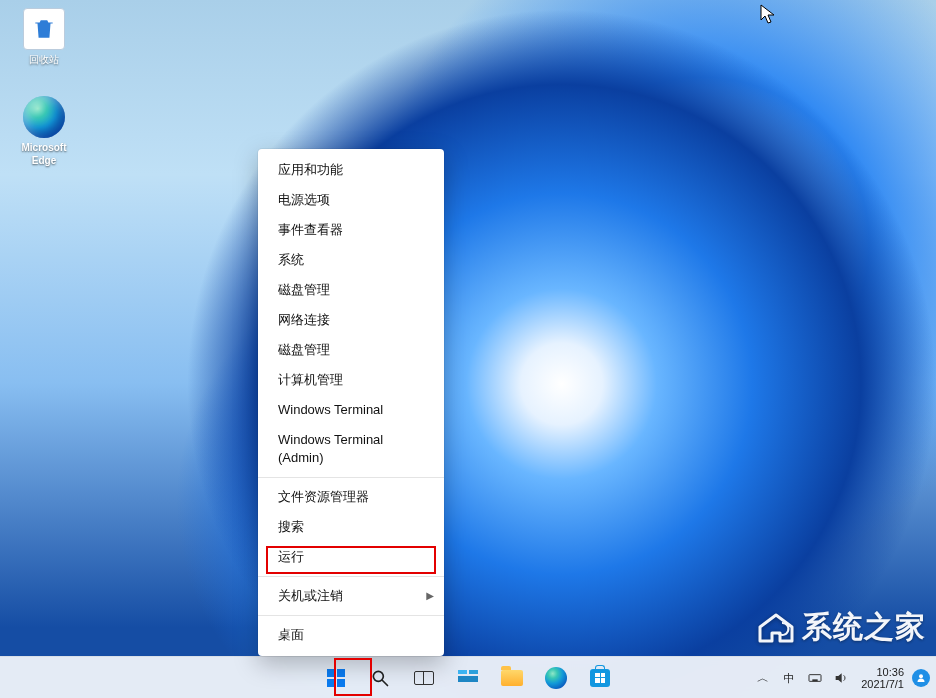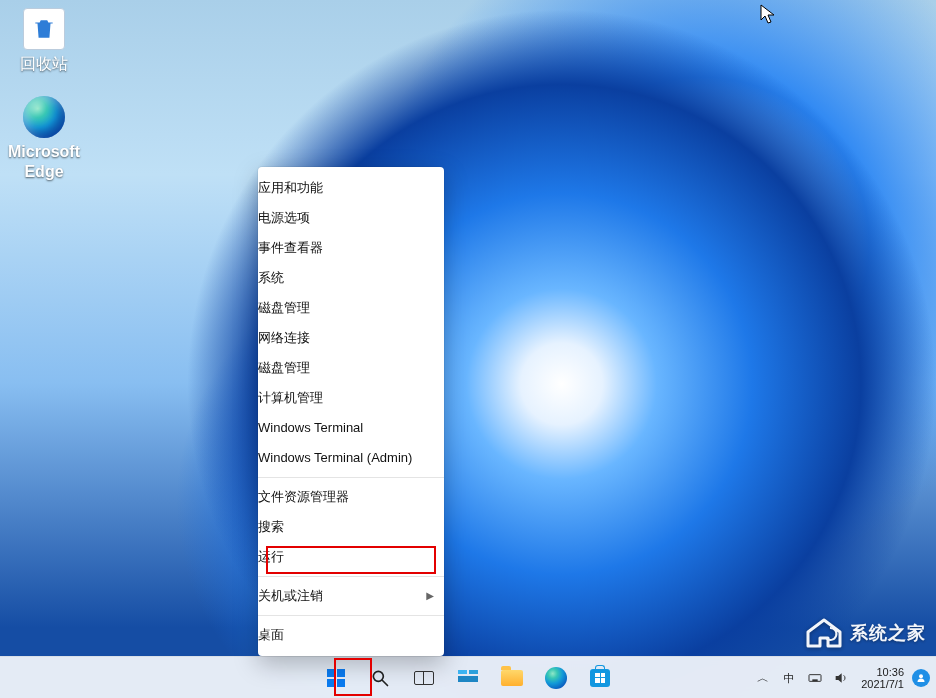--- a/index.html
+++ b/index.html
@@ -16,21 +16,21 @@
       radial-gradient(circle at 45% 72%, #ffffff 0%, #8ac8ff 6%, #1b6fe0 18%, transparent 34%),
       linear-gradient(180deg, #a9cfe9 0%, #bfe0f6 25%, #88bef1 55%, #154da4 90%);
   }
 
   
   .desktop-icon {
     position: absolute;
     width: 72px;
     text-align: center;
     color: #fff;
-    font-size: 16px;
+    font-size: 10px;
     cursor: pointer;
   }
   .desktop-icon .glyph {
     width: 42px;
     height: 42px;
     margin: 0 auto 4px;
     border-radius: 4px;
     display: flex;
     align-items: center;
     justify-content: center;
@@ -53,21 +53,21 @@
     width: 186px;
     background: #fff;
     border-radius: 4px;
     box-shadow: 0 8px 24px rgba(0,0,0,.25), 0 0 0 1px rgba(0,0,0,.05);
     padding: 6px 0;
     font-size: 13px;
     color: #111;
     z-index: 30;
   }
   #power-menu .item {
-    padding: 6px 0;
+    padding: 6px 20px;
     line-height: 18px;
     cursor: pointer;
     position: relative;
   }
   #power-menu .sep {
     height: 1px;
     background: #e4e4e4;
     margin: 4px 0;
   }
   #power-menu .submenu-arrow {
@@ -151,21 +151,21 @@
   }
 
   
   #watermark {
     position: absolute;
     right: 10px; bottom: 50px;
     display: flex;
     align-items: center;
     gap: 6px;
     color: #fff;
-    font-size: 18px;
+    font-size: 30px;
     font-weight: 700;
     letter-spacing: 1px;
     text-shadow: 0 1px 3px rgba(0,0,0,.4);
     z-index: 25;
     opacity: 0.95;
   }
   #watermark svg { filter: drop-shadow(0 1px 2px rgba(0,0,0,.4)); }
 
   
   #cursor {

